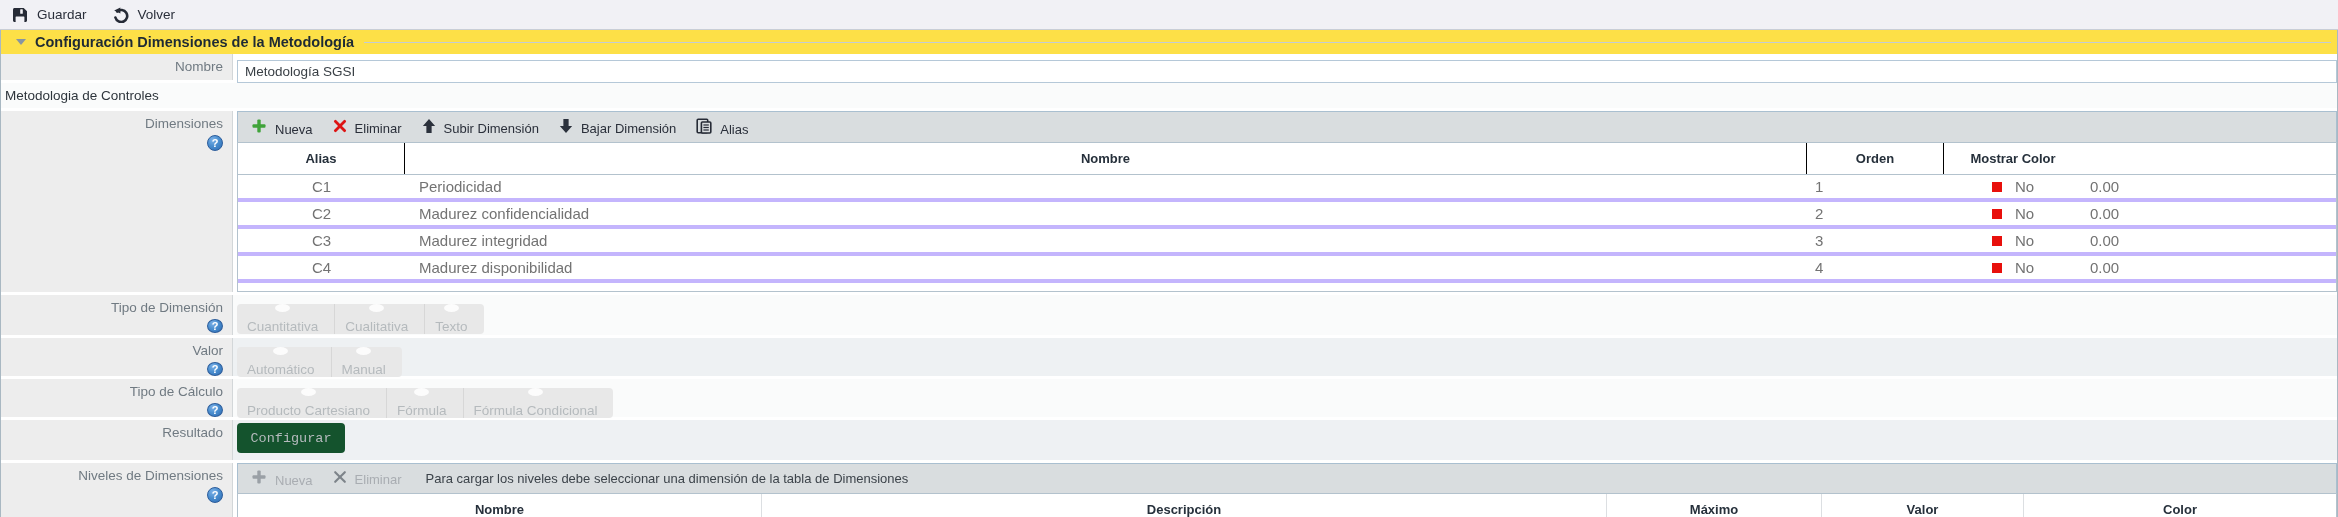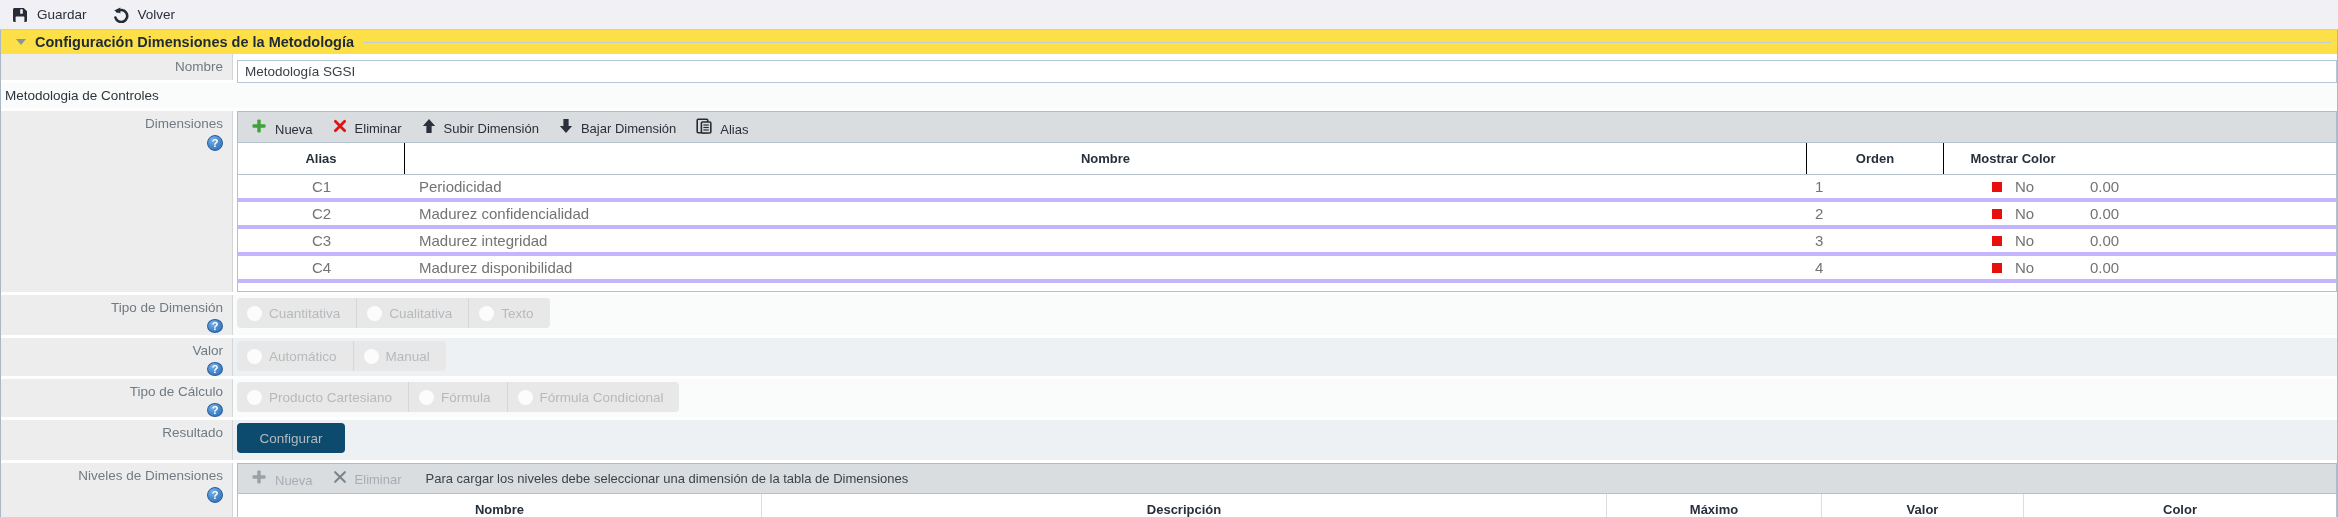--- a/index.html
+++ b/index.html
@@ -68,31 +68,31 @@
   .c-left-pad { padding-left:14px; }
   .c-left-sm { padding-left:8px; }
   .color-cell { display:flex; align-items:center; justify-content:center; gap:13px; }
   .red-sq { width:10px; height:10px; background:var(--accent_red); display:inline-block; }
 
   
   .row-radio { height:40px; }
   .row-radio .content-cell { padding-top:3px; }
   .radio-group { display:inline-flex; background:#e8e8e8; border-radius:4px; height:30px; align-items:stretch; }
   .radio-opt { display:flex; align-items:center; gap:7px; padding:0 16px 0 10px;
-    border-right:1px solid #d7d7d7; cursor:default; }
+    border-right:1px solid #d7d7d7; cursor:default;flex-direction:column; }
   .radio-opt:last-child { border-right:none; }
   .radio-circle { width:15px; height:15px; border-radius:50%; background:#fcfcfc; }
   .radio-lbl { color:#b5babd; font-size:13.5px; white-space:nowrap; }
 
   
   .row-resultado { height:40px; }
   .row-resultado .content-cell { padding-top:3px; }
   .cfg-btn { display:inline-flex; align-items:center; justify-content:center;
-    width:108px; height:30px; background:#0c4a6e; border:none; border-radius:4px;
-    color:#b5babd; font-size:13.5px; font-family:Liberation Sans, sans-serif; }
+    width:108px; height:30px; background:#14532d; border:none; border-radius:4px;
+    color:#b5babd; font-size:13.5px; font-family:Liberation Mono, monospace; }
 
   
   .row-niveles { height:68px; margin-bottom:0; }
   .niv-table-head { border:1px solid #b3c2cd; border-bottom:1px solid #dcdfe2; background:#fff; }
   .ngrid { display:grid; grid-template-columns:524px 1fr 215px 202px 312px; }
   .nhead { height:31px; }
   .nhead > div { font-weight:700; color:#26303b; font-size:13px; display:flex;
     align-items:center; justify-content:center; border-right:1px solid #dcdfe2; }
   .nhead > div:last-child { border-right:none; }
 

